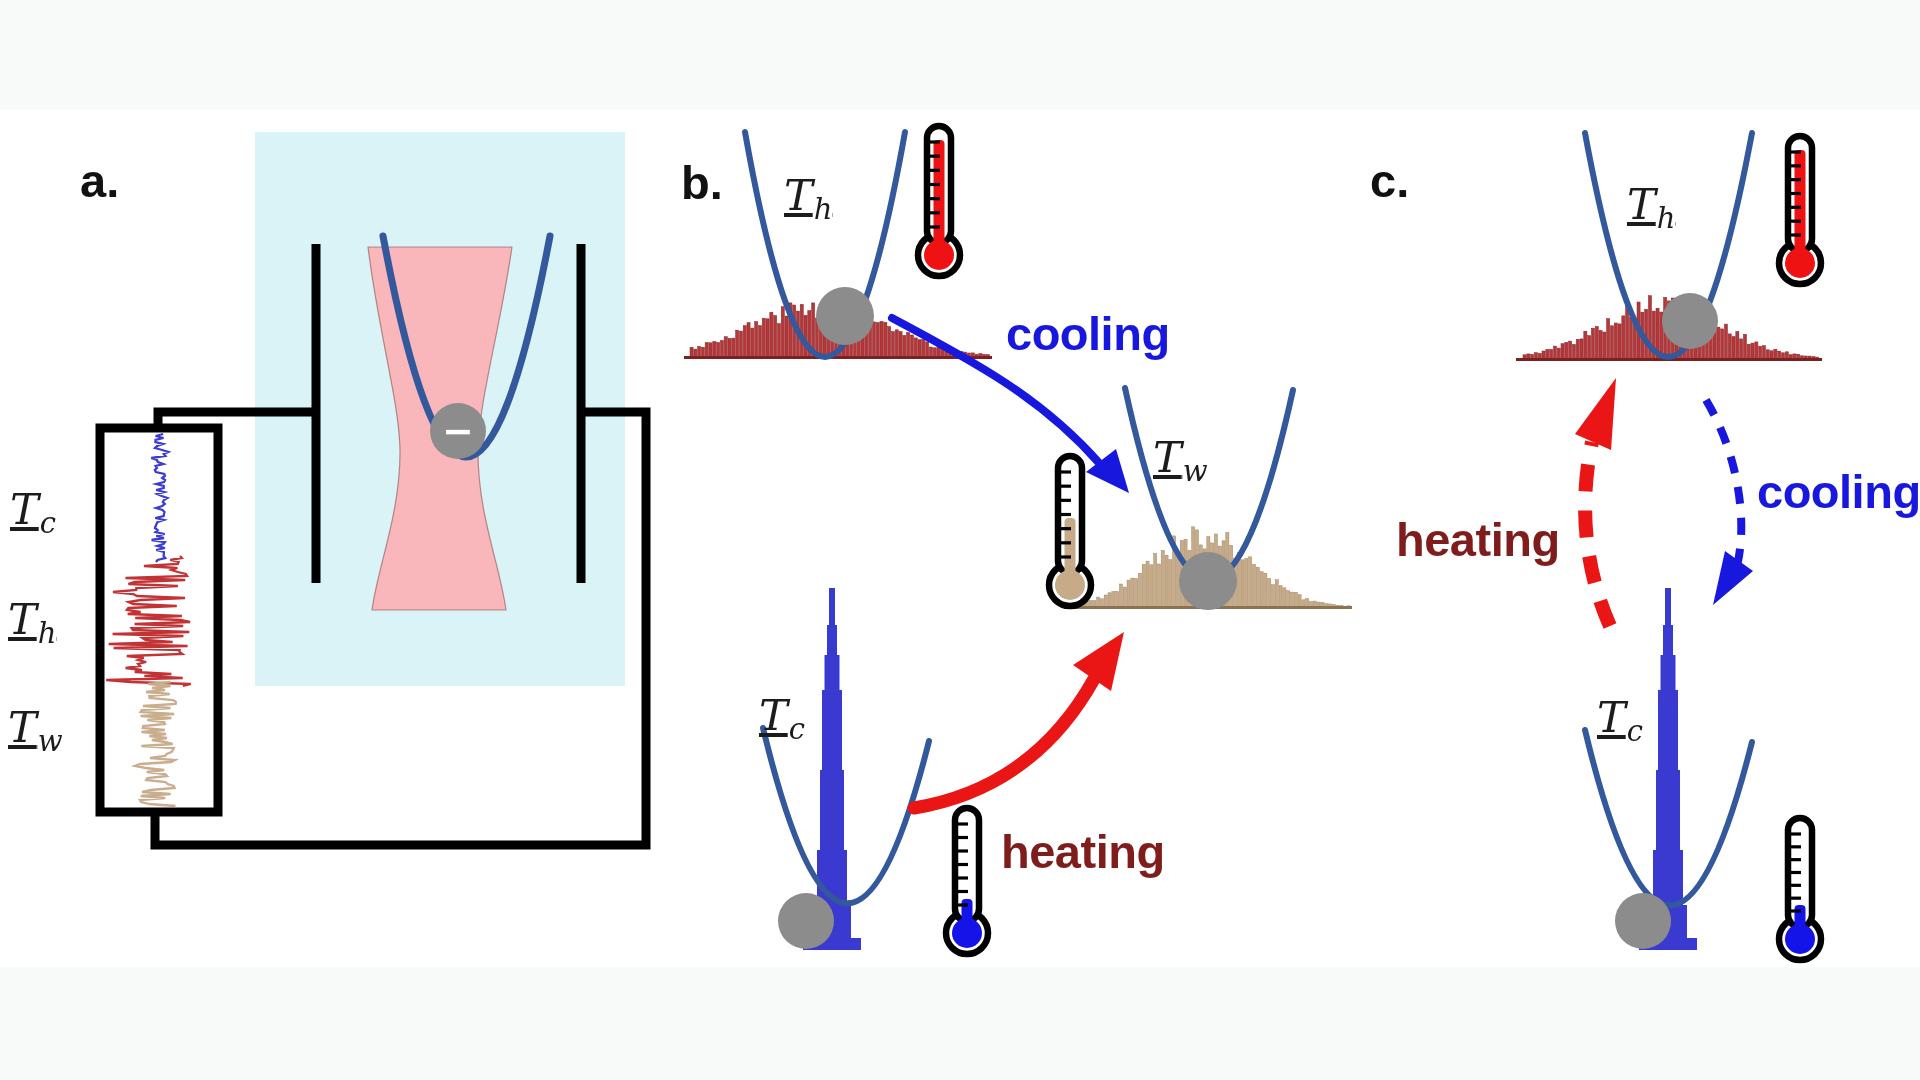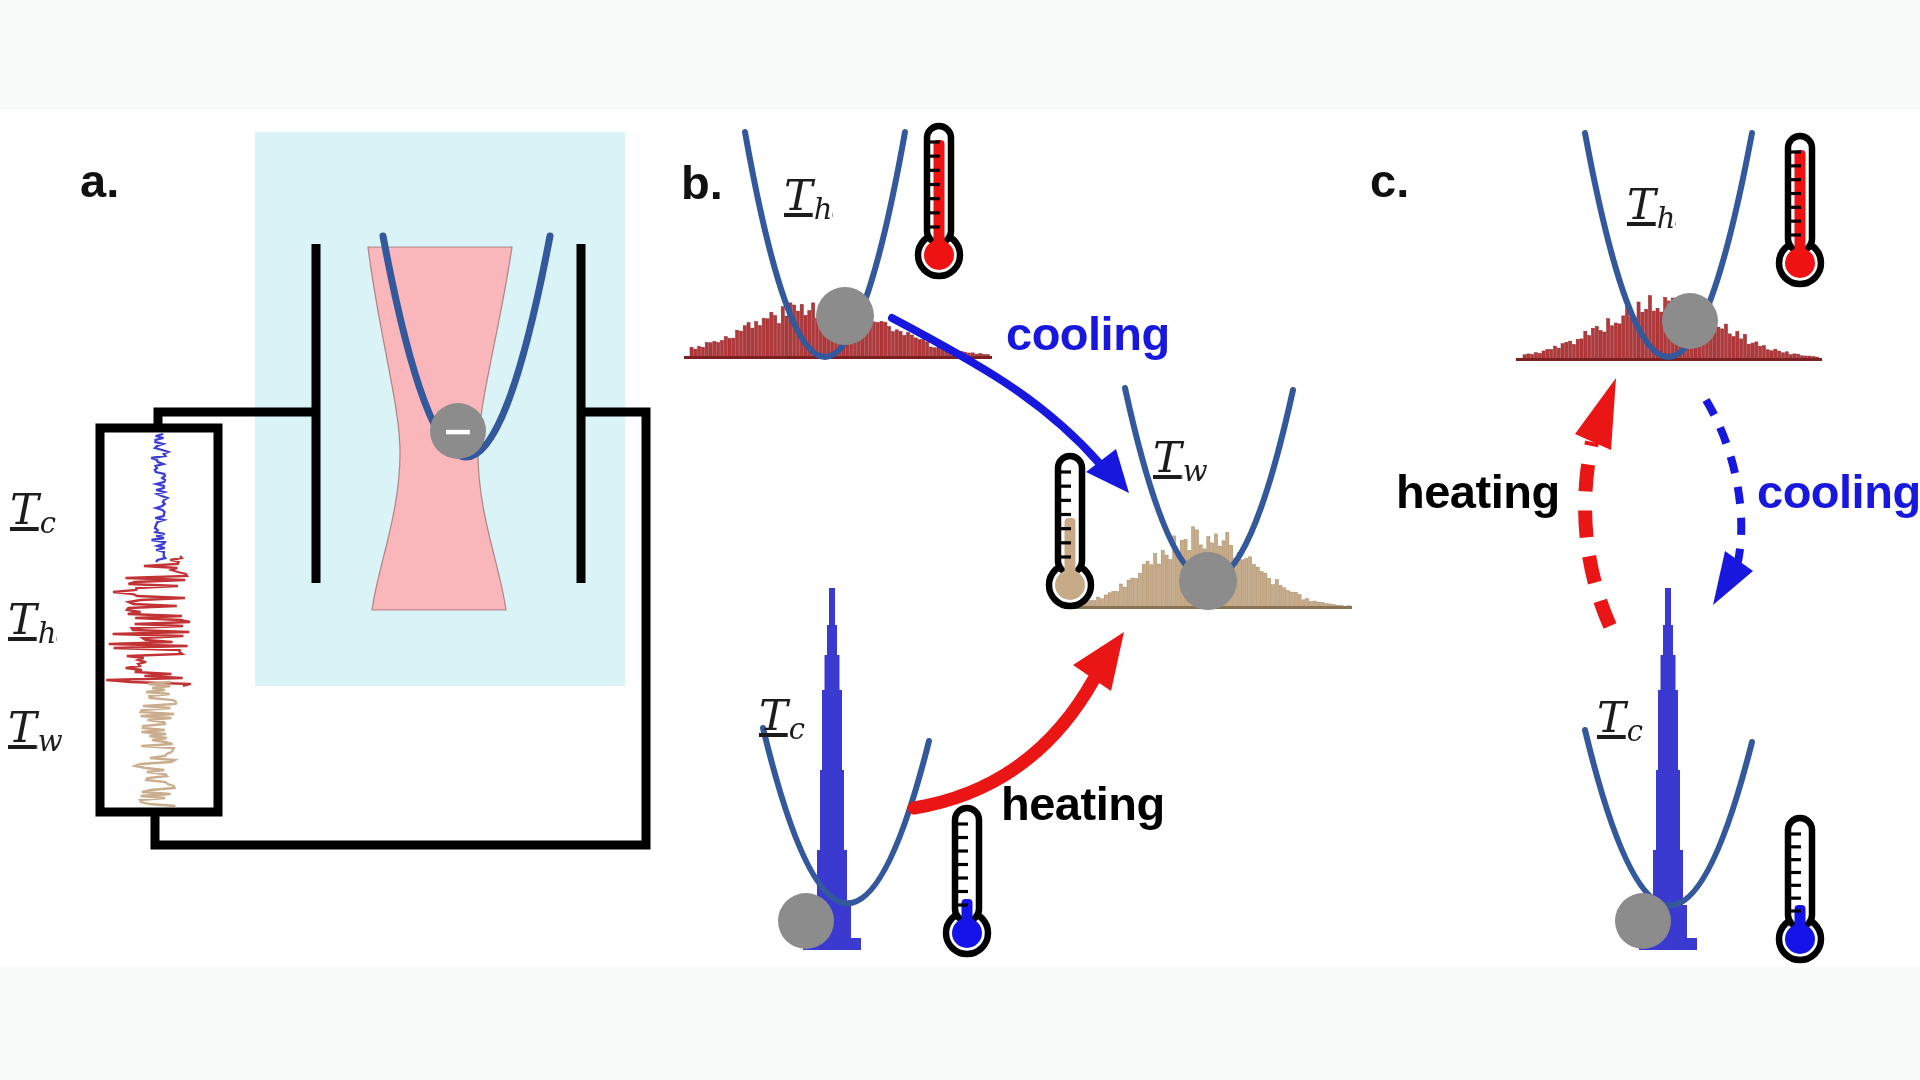--- a/index.html
+++ b/index.html
@@ -7,21 +7,21 @@
     position:relative;width:1920px;height:1080px;background:#ffffff;
     overflow:hidden;font-family:"Liberation Sans",sans-serif;
   }
   #fig{position:absolute;left:0;top:0;}
   .lbl{position:absolute;line-height:1;white-space:nowrap;}
   .panel-letter{font-family:"Liberation Sans",sans-serif;font-weight:700;font-size:47px;color:#111;}
   .temp{font-family:"DejaVu Serif",serif;font-style:italic;font-size:43px;color:#1c1c1c;text-decoration:underline;}
   .temp .sub{font-size:29px;vertical-align:-9px;margin-left:1px;}
   .flow{font-family:"Liberation Sans",sans-serif;font-weight:700;font-size:47px;letter-spacing:-0.5px;}
   .flow.cool{color:#1717dd;}
-  .flow.heat{color:#000000;}
+  .flow.heat{color:#7f1d1d;margin-top:48px;}
   .minus-text{font-family:"DejaVu Sans",sans-serif;font-weight:bold;font-size:38px;fill:#ffffff;}
 </style>
 </head>
 <body>
 
 <div id="canvas">
 <svg id="fig" width="1920" height="1080" viewBox="0 0 1920 1080">
 
   <rect x="0" y="0" width="1920" height="110" fill="#f8fafa"></rect>
   <rect x="0" y="967" width="1920" height="113" fill="#f8fafa"></rect>

